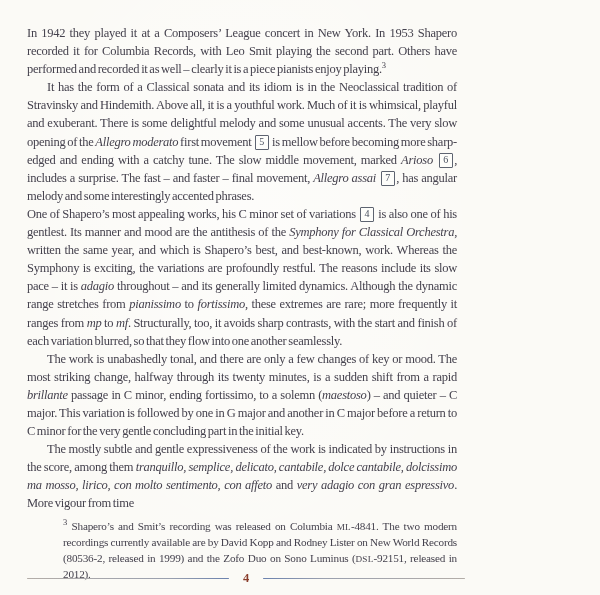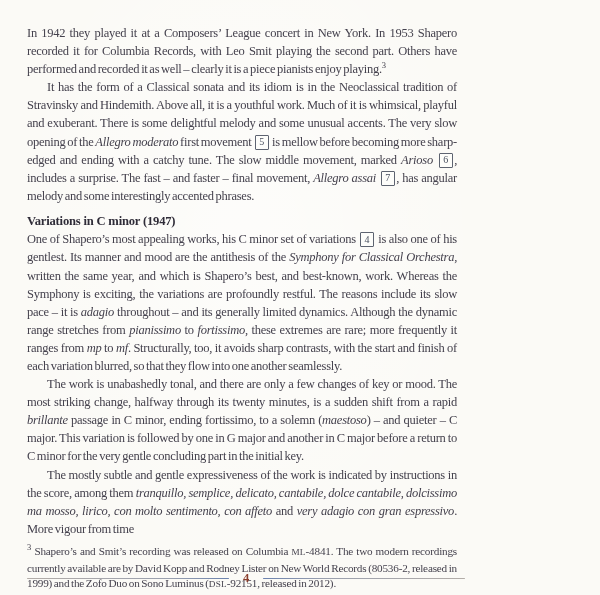--- a/index.html
+++ b/index.html
@@ -60,20 +60,21 @@
   }
   .sc { font-size: 0.82em; letter-spacing: 0.2px; }
   .footnote {
     margin-top: 6px;
     font-size: 11.2px;
     line-height: 15.6px;
     text-align: justify;
     letter-spacing: -0.2px;
     word-spacing: -0.9px;
     color: var(--body-text, #44414d);
+    margin-left: 36px;
   }
   .footer {
     position: absolute;
     left: 27px; right: 27px; bottom: 9px;
     display: flex;
     align-items: center;
   }
   .rule { flex: 1; height: 1.5px; border-radius: 1px; }
   .rule.left  { background: linear-gradient(90deg, var(--rule-gray, #b3ada8) 0%, #9aa0ae 70%, var(--rule-blue, #6b82ae) 100%); }
   .rule.right { background: linear-gradient(90deg, var(--rule-blue, #6b82ae) 0%, #9aa0ae 30%, var(--rule-gray, #b3ada8) 100%); }
@@ -84,21 +85,20 @@
     color: var(--page-number, #8a3e2c);
   }
 </style>
 </head>
 <body style="--bg: #fbfaf6; --body-text: #44414d; --heading-text: #2f2c38; --page-number: #8a3e2c; --rule-gray: #b3ada8; --rule-blue: #6b82ae; --box-border: #5d6370;">
 
 <div class="page">
   <main class="body-text">
       <p>In 1942 they played it at a Composers’ League concert in New York. In 1953 Shapero recorded it for Columbia Records, with Leo Smit playing the second part. Others have performed and recorded it as well – clearly it is a piece pianists enjoy playing.<sup>3</sup></p>
       <p class="indent">It has the form of a Classical sonata and its idiom is in the Neoclassical tradition of Stravinsky and Hindemith. Above all, it is a youthful work. Much of it is whimsical, playful and exuberant. There is some delightful melody and some unusual accents. The very slow opening of the <i>Allegro moderato</i> first movement <span class="trackbox">5</span> is mellow before becoming more sharp-edged and ending with a catchy tune. The slow middle movement, marked <i>Arioso</i> <span class="trackbox">6</span>, includes a surprise. The fast – and faster – final movement, <i>Allegro assai</i> <span class="trackbox">7</span>, has angular melody and some interestingly accented phrases.</p>
-      <h2 class="section">Variations in C minor (1947)</h2>
       <p>One of Shapero’s most appealing works, his C minor set of variations <span class="trackbox">4</span> is also one of his gentlest. Its manner and mood are the antithesis of the <i>Symphony for Classical Orchestra</i>, written the same year, and which is Shapero’s best, and best-known, work. Whereas the Symphony is exciting, the variations are profoundly restful. The reasons include its slow pace – it is <i>adagio</i> throughout – and its generally limited dynamics. Although the dynamic range stretches from <i>pianissimo</i> to <i>fortissimo</i>, these extremes are rare; more frequently it ranges from <i>mp</i> to <i>mf</i>. Structurally, too, it avoids sharp contrasts, with the start and finish of each variation blurred, so that they flow into one another seamlessly.</p>
       <p class="indent">The work is unabashedly tonal, and there are only a few changes of key or mood. The most striking change, halfway through its twenty minutes, is a sudden shift from a rapid <i>brillante</i> passage in C minor, ending fortissimo, to a solemn (<i>maestoso</i>) – and quieter – C major. This variation is followed by one in G major and another in C major before a return to C minor for the very gentle concluding part in the initial key.</p>
       <p class="indent">The mostly subtle and gentle expressiveness of the work is indicated by instructions in the score, among them <i>tranquillo, semplice, delicato, cantabile, dolce cantabile, dolcissimo ma mosso, lirico, con molto sentimento, con affeto</i> and <i>very adagio con gran espressivo</i>. More vigour from time</p>
     </main>
   <div class="footnote"><sup>3</sup> Shapero’s and Smit’s recording was released on Columbia <span class="sc">ML</span>-4841. The two modern recordings currently available are by David Kopp and Rodney Lister on New World Records (80536-2, released in 1999) and the Zofo Duo on Sono Luminus (<span class="sc">DSL</span>-92151, released in 2012).</div>
   <div class="footer">
     <div class="rule left"></div>
     <div class="page-num">4</div>
     <div class="rule right"></div>
   </div>

